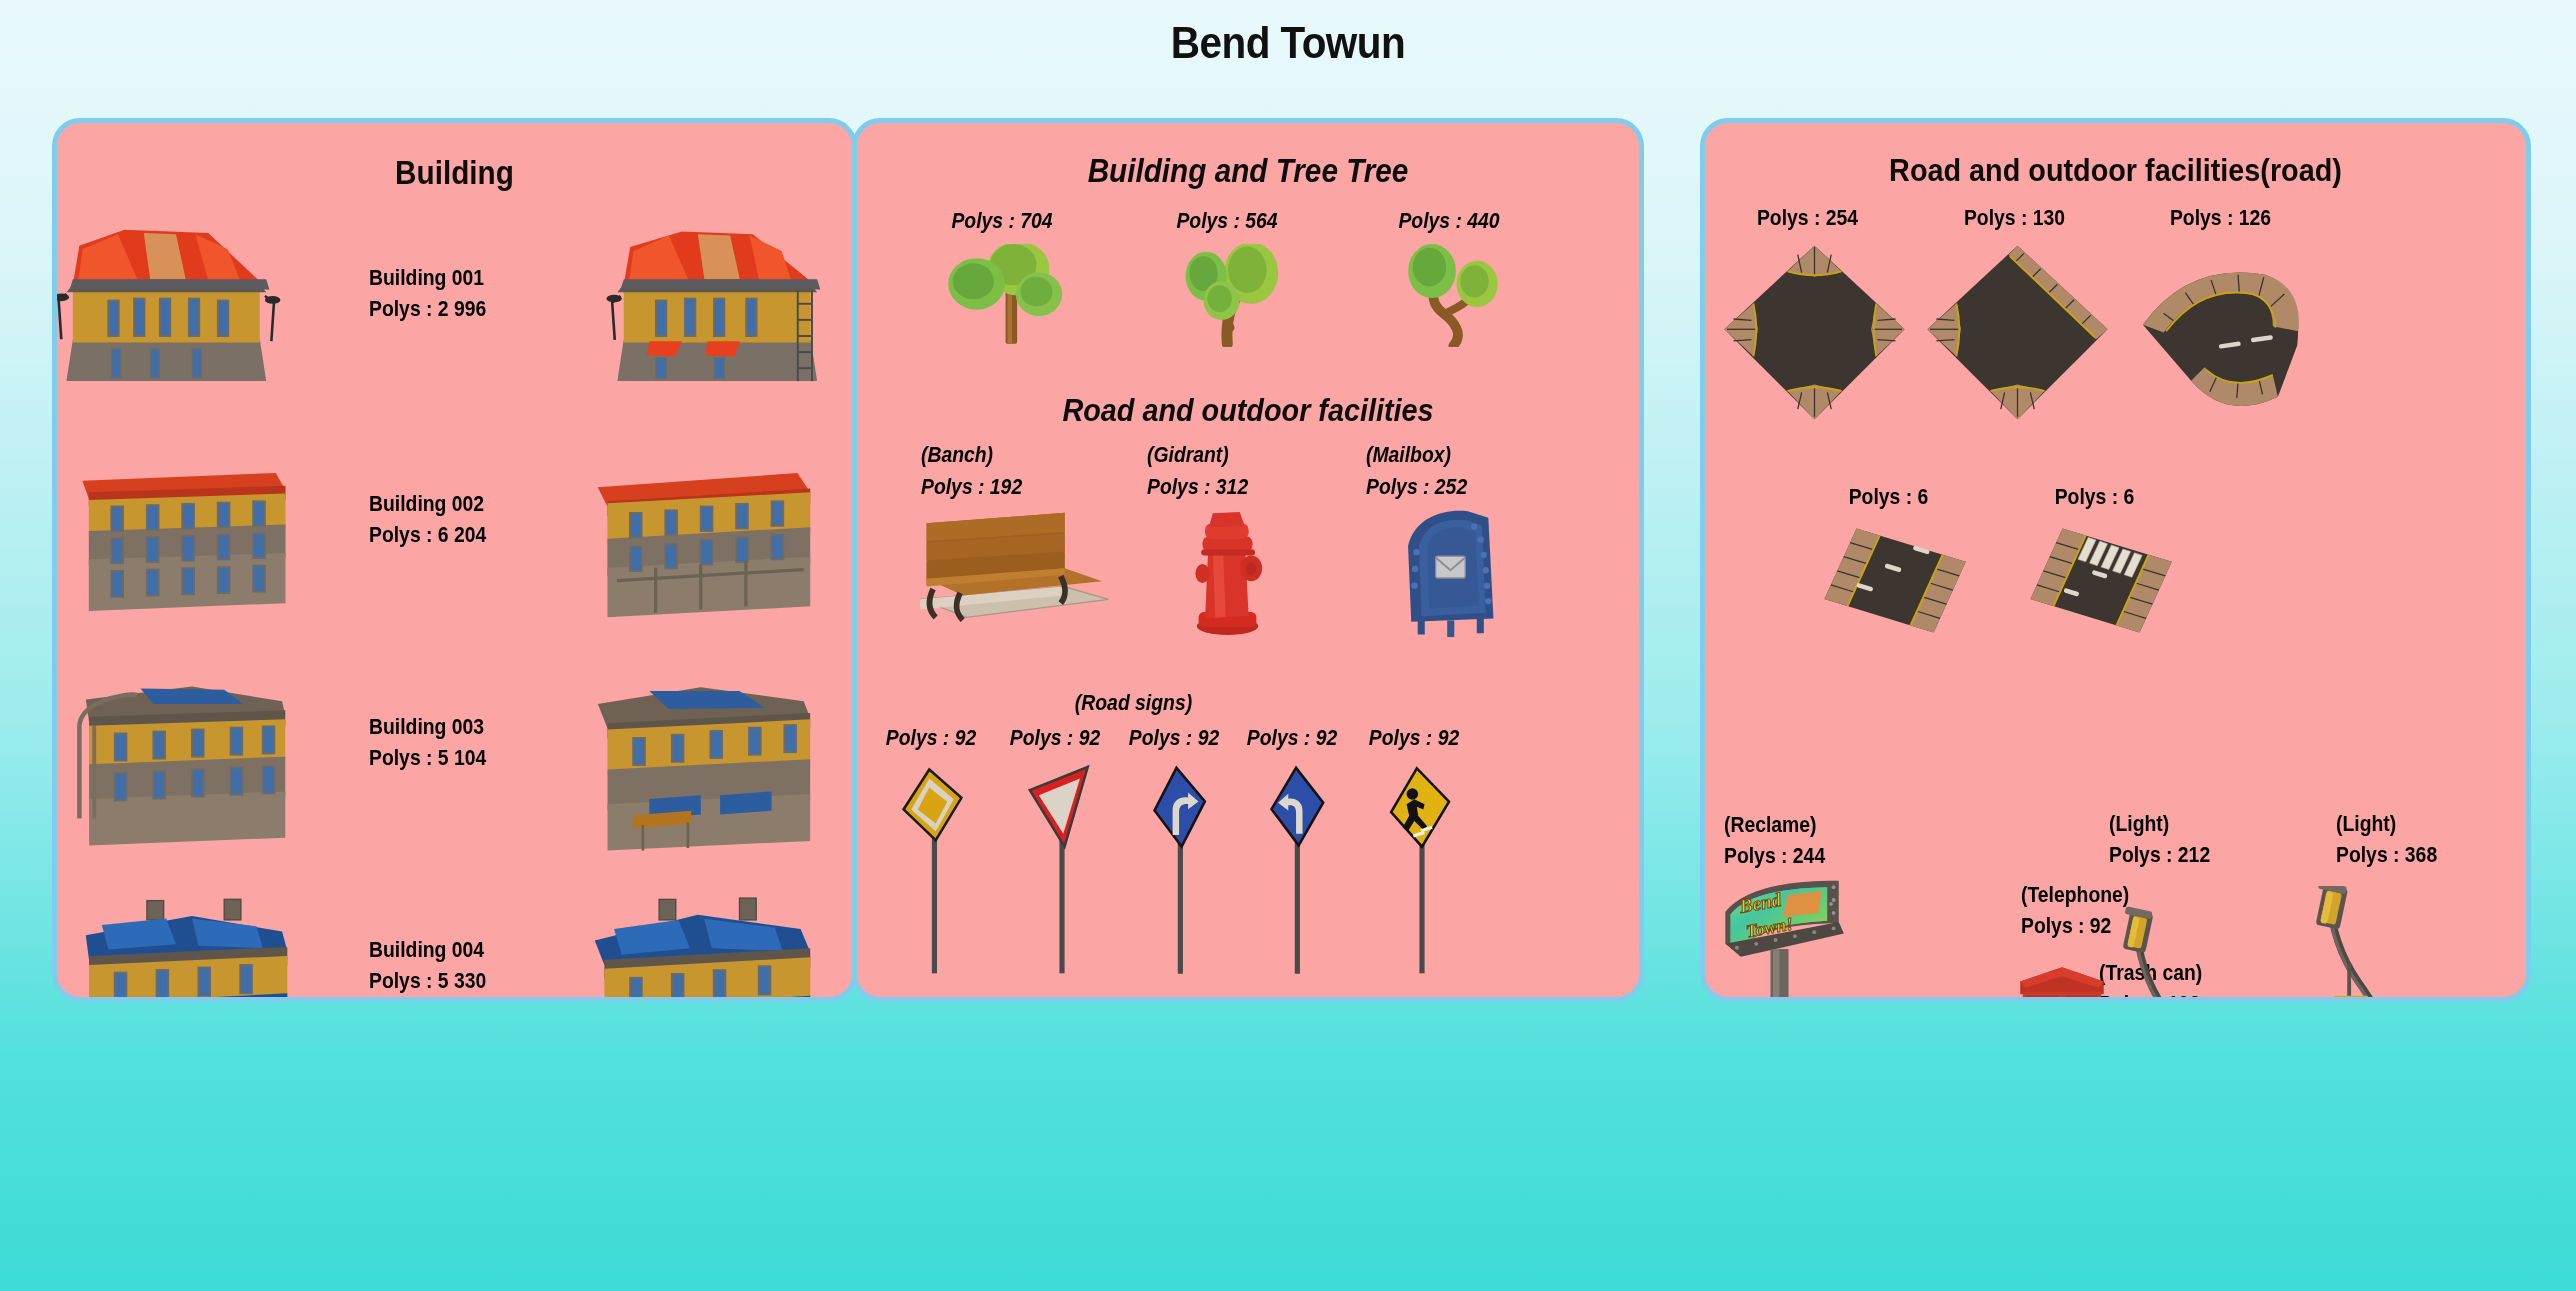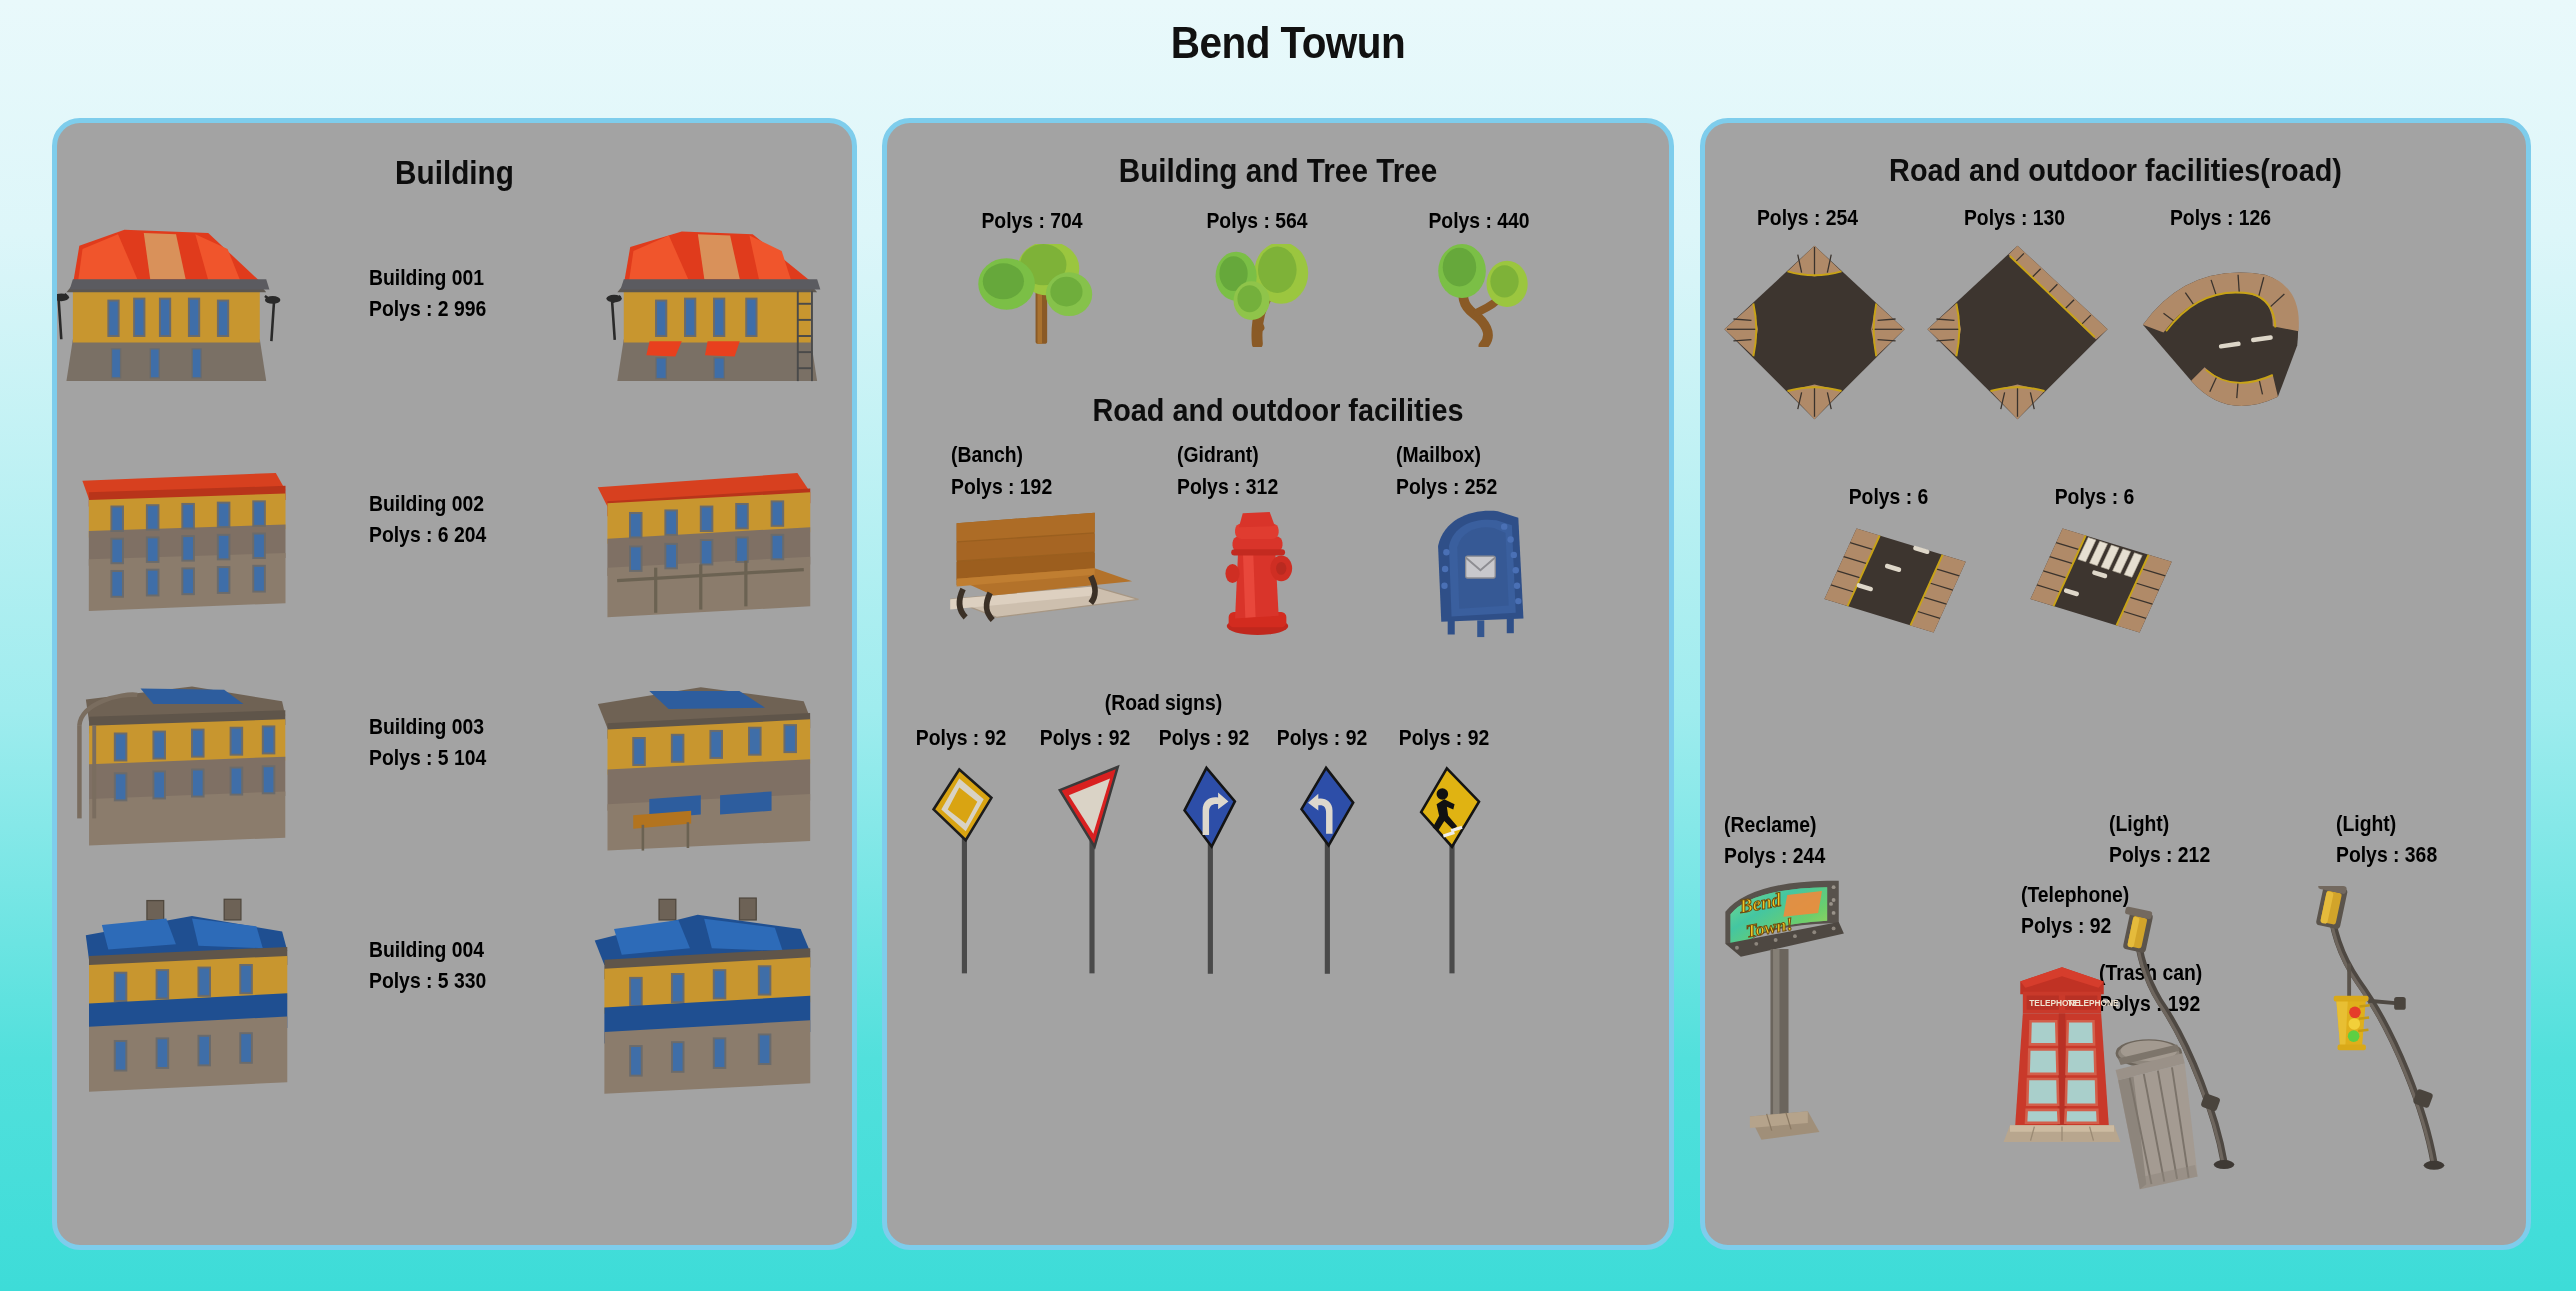--- a/index.html
+++ b/index.html
@@ -12,26 +12,26 @@
   .page { position:relative; width:2576px; height:1291px; }
 
   .title {
     position:absolute; top:18px; left:0; width:2576px; text-align:center;
     font-size:44px; font-weight:bold; color:#111;
     font-family:"Liberation Sans", sans-serif;
     letter-spacing:-0.6px; transform:scaleX(0.92); transform-origin:center top;
   }
 
   .panel {
-    position:absolute; top:118px; height:1132px;
-    background:#a3a3a3; border:5.8px solid #7ecdec; border-radius:28px;
+    position:absolute; top:118px; height:884px;
+    background:#fca5a5; border:5.8px solid #7ecdec; border-radius:28px;
     box-sizing:border-box; overflow:hidden;
   }
   #panel-building { left:52px;  width:805px; }
-  #panel-trees    { left:882px; width:792px; }
+  #panel-trees    { left:852px; width:792px;font-style:italic; }
   #panel-road     { left:1700px; width:831px; }
 
   .panel-title {
     position:absolute; left:0; width:100%; text-align:center;
     font-size:33px; font-weight:bold; color:#0d0d0d;
     transform:scaleX(0.9); transform-origin:center top; white-space:nowrap;
   }
   .sec-title {
     position:absolute; left:0; width:100%; text-align:center;
     font-size:32px; font-weight:bold; color:#0d0d0d;

